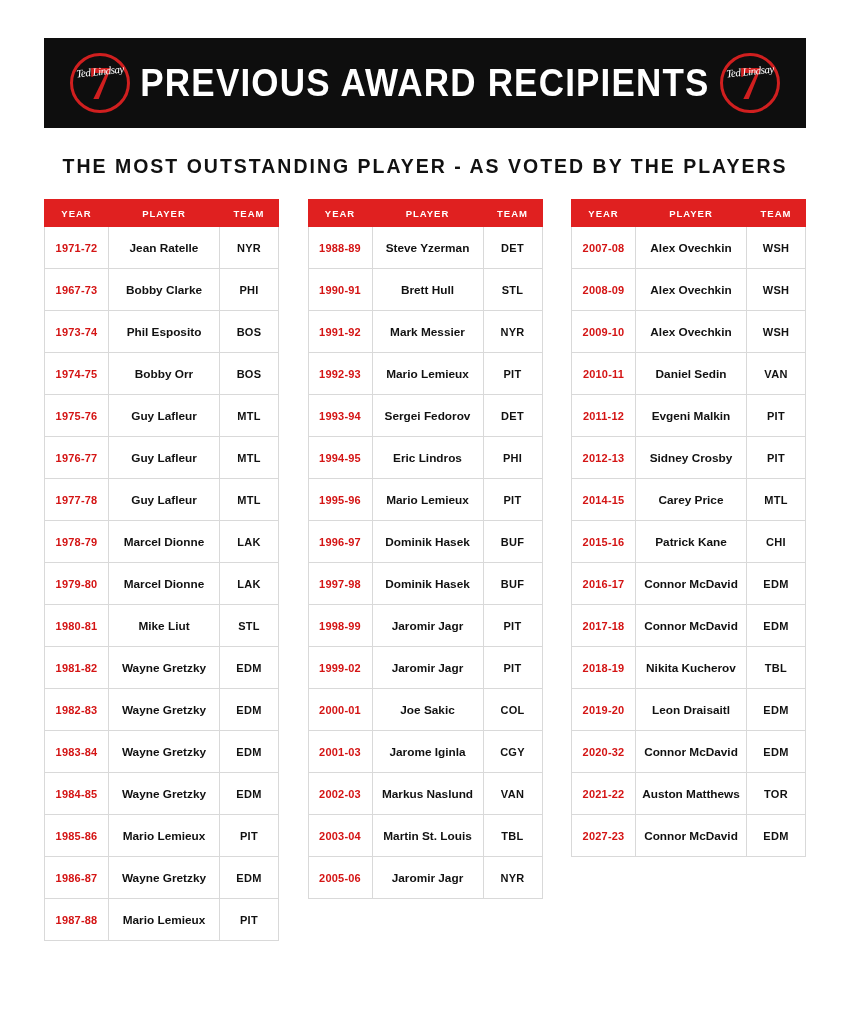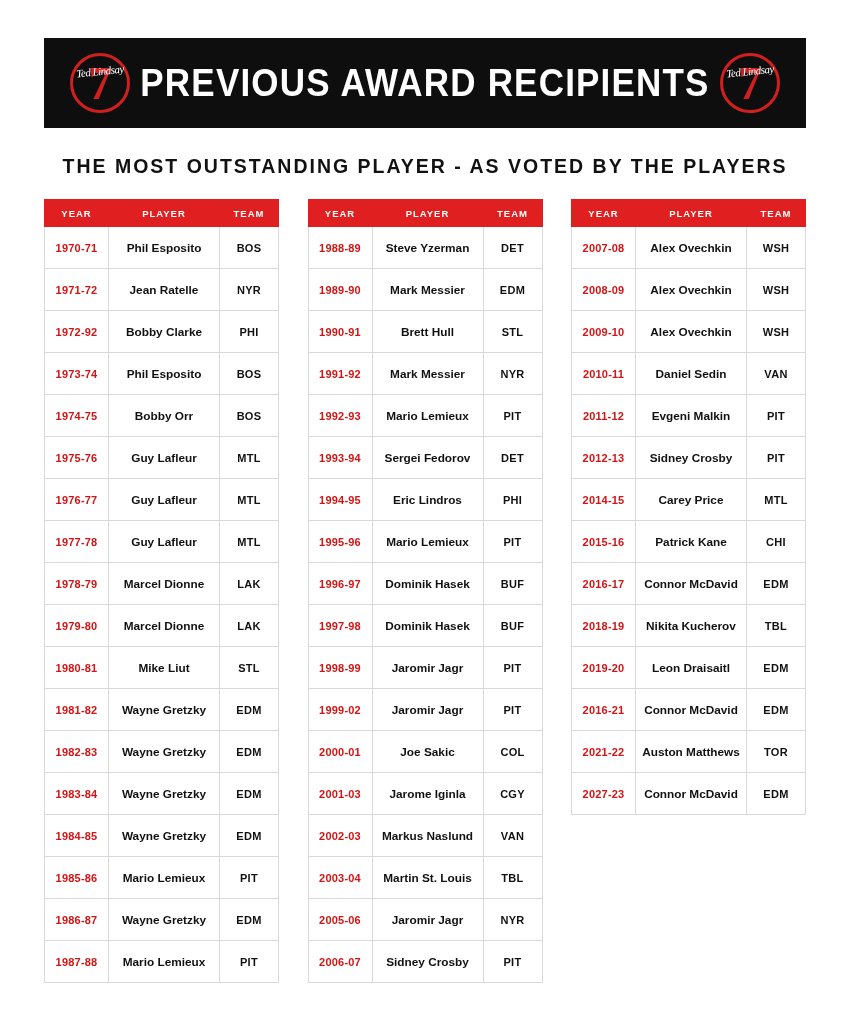--- a/index.html
+++ b/index.html
@@ -179,31 +179,26 @@
       <table class="award">
         <thead>
           <tr>
             <th class="c-year">YEAR</th>
             <th>PLAYER</th>
             <th class="c-team">TEAM</th>
           </tr>
         </thead>
         <tbody>
           <tr>
-              <td class="year">1970-71</td>
-              <td class="player">Phil Esposito</td>
-              <td class="team">BOS</td>
-            </tr>
-          <tr>
               <td class="year">1971-72</td>
               <td class="player">Jean Ratelle</td>
               <td class="team">NYR</td>
             </tr>
           <tr>
-              <td class="year">1972-92</td>
+              <td class="year">1967-73</td>
               <td class="player">Bobby Clarke</td>
               <td class="team">PHI</td>
             </tr>
           <tr>
               <td class="year">1973-74</td>
               <td class="player">Phil Esposito</td>
               <td class="team">BOS</td>
             </tr>
           <tr>
               <td class="year">1974-75</td>
@@ -288,25 +283,20 @@
             <th class="c-team">TEAM</th>
           </tr>
         </thead>
         <tbody>
           <tr>
               <td class="year">1988-89</td>
               <td class="player">Steve Yzerman</td>
               <td class="team">DET</td>
             </tr>
           <tr>
-              <td class="year">1989-90</td>
-              <td class="player">Mark Messier</td>
-              <td class="team">EDM</td>
-            </tr>
-          <tr>
               <td class="year">1990-91</td>
               <td class="player">Brett Hull</td>
               <td class="team">STL</td>
             </tr>
           <tr>
               <td class="year">1991-92</td>
               <td class="player">Mark Messier</td>
               <td class="team">NYR</td>
             </tr>
           <tr>
@@ -366,25 +356,20 @@
             </tr>
           <tr>
               <td class="year">2003-04</td>
               <td class="player">Martin St. Louis</td>
               <td class="team">TBL</td>
             </tr>
           <tr>
               <td class="year">2005-06</td>
               <td class="player">Jaromir Jagr</td>
               <td class="team">NYR</td>
-            </tr>
-          <tr>
-              <td class="year">2006-07</td>
-              <td class="player">Sidney Crosby</td>
-              <td class="team">PIT</td>
             </tr>
         </tbody>
       </table>
     </div>
 
     <div class="col">
       <table class="award">
         <thead>
           <tr>
             <th class="c-year">YEAR</th>
@@ -432,31 +417,36 @@
               <td class="year">2015-16</td>
               <td class="player">Patrick Kane</td>
               <td class="team">CHI</td>
             </tr>
           <tr>
               <td class="year">2016-17</td>
               <td class="player">Connor McDavid</td>
               <td class="team">EDM</td>
             </tr>
           <tr>
+              <td class="year">2017-18</td>
+              <td class="player">Connor McDavid</td>
+              <td class="team">EDM</td>
+            </tr>
+          <tr>
               <td class="year">2018-19</td>
               <td class="player">Nikita Kucherov</td>
               <td class="team">TBL</td>
             </tr>
           <tr>
               <td class="year">2019-20</td>
               <td class="player">Leon Draisaitl</td>
               <td class="team">EDM</td>
             </tr>
           <tr>
-              <td class="year">2016-21</td>
+              <td class="year">2020-32</td>
               <td class="player">Connor McDavid</td>
               <td class="team">EDM</td>
             </tr>
           <tr>
               <td class="year">2021-22</td>
               <td class="player">Auston Matthews</td>
               <td class="team">TOR</td>
             </tr>
           <tr>
               <td class="year">2027-23</td>

